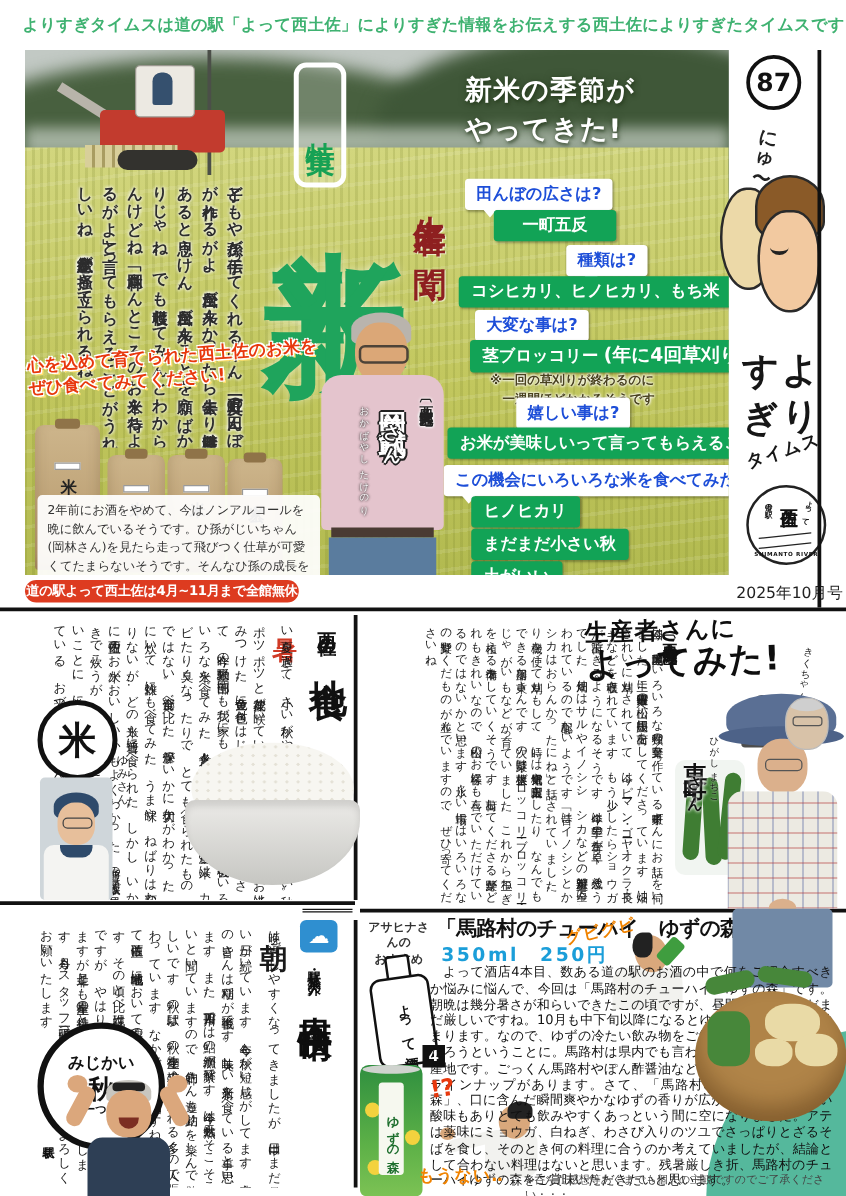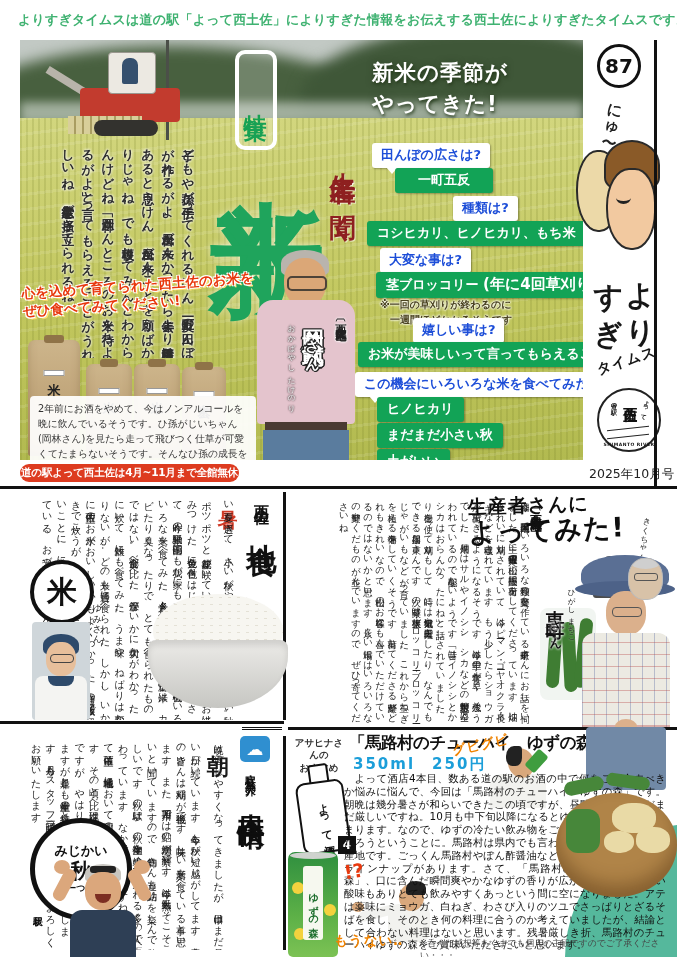--- a/index.html
+++ b/index.html
@@ -40,21 +40,21 @@
        text-shadow:-1px -1px 0 #fff,1px -1px 0 #fff,-1px 1px 0 #fff,1px 1px 0 #fff,2px 2px 0 #ffe070;}
   .headline{left:352px;top:18px;font-size:21.5px;font-weight:bold;color:#fff;line-height:1.42;letter-spacing:1px;
             text-shadow:1px 2px 3px rgba(35,55,25,.8),0 0 6px rgba(35,55,25,.5);}
   
   .qbox{background:#fff;color:#1d4ed8;font-size:13px;font-weight:bold;padding:3px 9px 4px;border-radius:3px;
         box-shadow:1px 1px 2px rgba(0,0,0,.3);white-space:nowrap;}
   .qbox::after{content:"";position:absolute;left:14px;bottom:-6px;border:6px solid transparent;border-top:7px solid #fff;border-bottom:0;}
   .abox{background:#12a356;color:#fff;font-size:13px;font-weight:bold;padding:3px 10px 4px;border-radius:3px;
         box-shadow:1px 1px 2px rgba(0,0,0,.3);white-space:nowrap;}
   .abox .sm{font-size:15px;}
-  .qnote{font-size:10px;font-weight:bold;color:#4a431f;line-height:1.5;text-shadow:0 0 2px #fff,0 0 2px #fff,0 0 3px #fff;}
+  .qnote{font-size:10px;font-weight:bold;color:#4a431f;line-height:1.5;text-shadow:0 0 2px #fff,0 0 2px #fff,0 0 3px #fff;margin-left:12px;}
   
   .farmer{left:237px;top:210px;width:100px;height:210px;}
   .farmer .hair{position:absolute;left:24px;top:0;width:48px;height:26px;background:#b9b4ad;border-radius:50% 50% 20% 20%;}
   .farmer .head{position:absolute;left:27px;top:8px;width:42px;height:48px;background:#dba777;border-radius:45%;}
   .farmer .glass{position:absolute;left:30px;top:26px;width:36px;height:11px;border:2px solid #4d4338;border-radius:5px;}
   .farmer .shirt{position:absolute;left:0;top:50px;width:98px;height:124px;background:#e4c4cd;border-radius:16px 16px 4px 4px;}
   .farmer .belt{position:absolute;left:8px;top:172px;width:82px;height:8px;background:#4a3b33;}
   .farmer .jeans{position:absolute;left:6px;top:180px;width:86px;height:30px;background:#5a7c9e;}
   .fname{left:278px;top:272px;font-size:22px;font-weight:bold;color:#fff;letter-spacing:2px;
          text-shadow:-1.5px 0 #222,1.5px 0 #222,0 -1.5px #222,0 1.5px #222,1px 1px #222,-1px -1px #222;}

